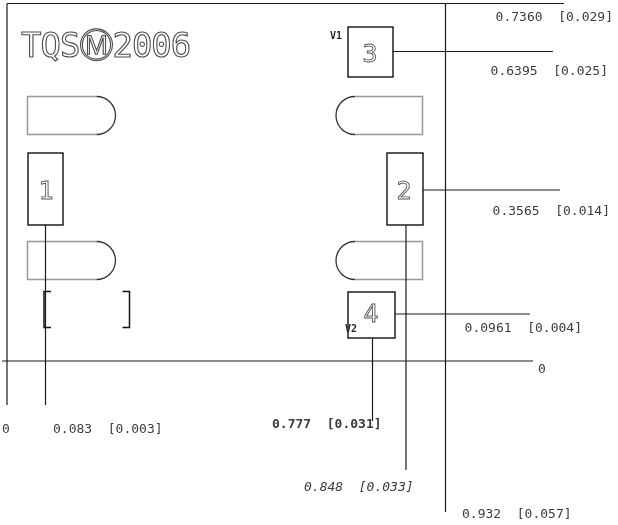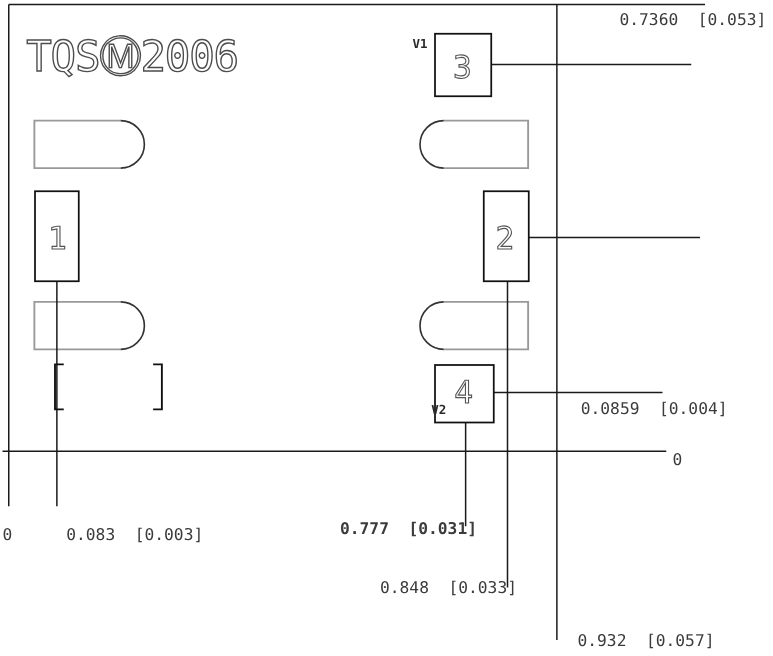--- a/index.html
+++ b/index.html
@@ -80,23 +80,25 @@
       <text x="46" y="199">1</text>
       <text x="404" y="199">2</text>
       <text x="370" y="62">3</text>
       <text x="371" y="322">4</text>
     </g>
   </svg>
 
   <span class="via-label" style="left:330px;top:31px;text-align:center;">V1</span>
   <span class="via-label" style="left:345px;top:324px;">V2</span>
 
-  <span class="dim" style="right:5px;top:10px;">0.7360  [0.053]</span>
-  <span class="dim" style="right:36px;top:321px;">0.0859  [0.004]</span>
+  <span class="dim" style="right:5px;top:10px;">0.7360  [0.029]</span>
+  <span class="dim" style="right:10px;top:64px;">0.6395  [0.025]</span>
+  <span class="dim" style="right:8px;top:204px;">0.3565  [0.014]</span>
+  <span class="dim" style="right:36px;top:321px;">0.0961  [0.004]</span>
   <span class="dim" style="left:538px;top:362px;">0</span>
 
   <span class="dim" style="left:53px;top:402px;margin-top:20px;">0.083  [0.003]</span>
   <span class="dim" style="left:2px;top:422px;">0</span>
   <span class="dim" style="left:272px;top:417px;font-weight:bold;">0.777  [0.031]</span>
-  <span class="dim" style="left:304px;top:464px;">0.848  [0.033]</span>
+  <span class="dim" style="left:304px;top:480px;font-style:italic;">0.848  [0.033]</span>
   <span class="dim" style="left:462px;top:507px;">0.932  [0.057]</span>
 
 </div>
 
 </body></html>

